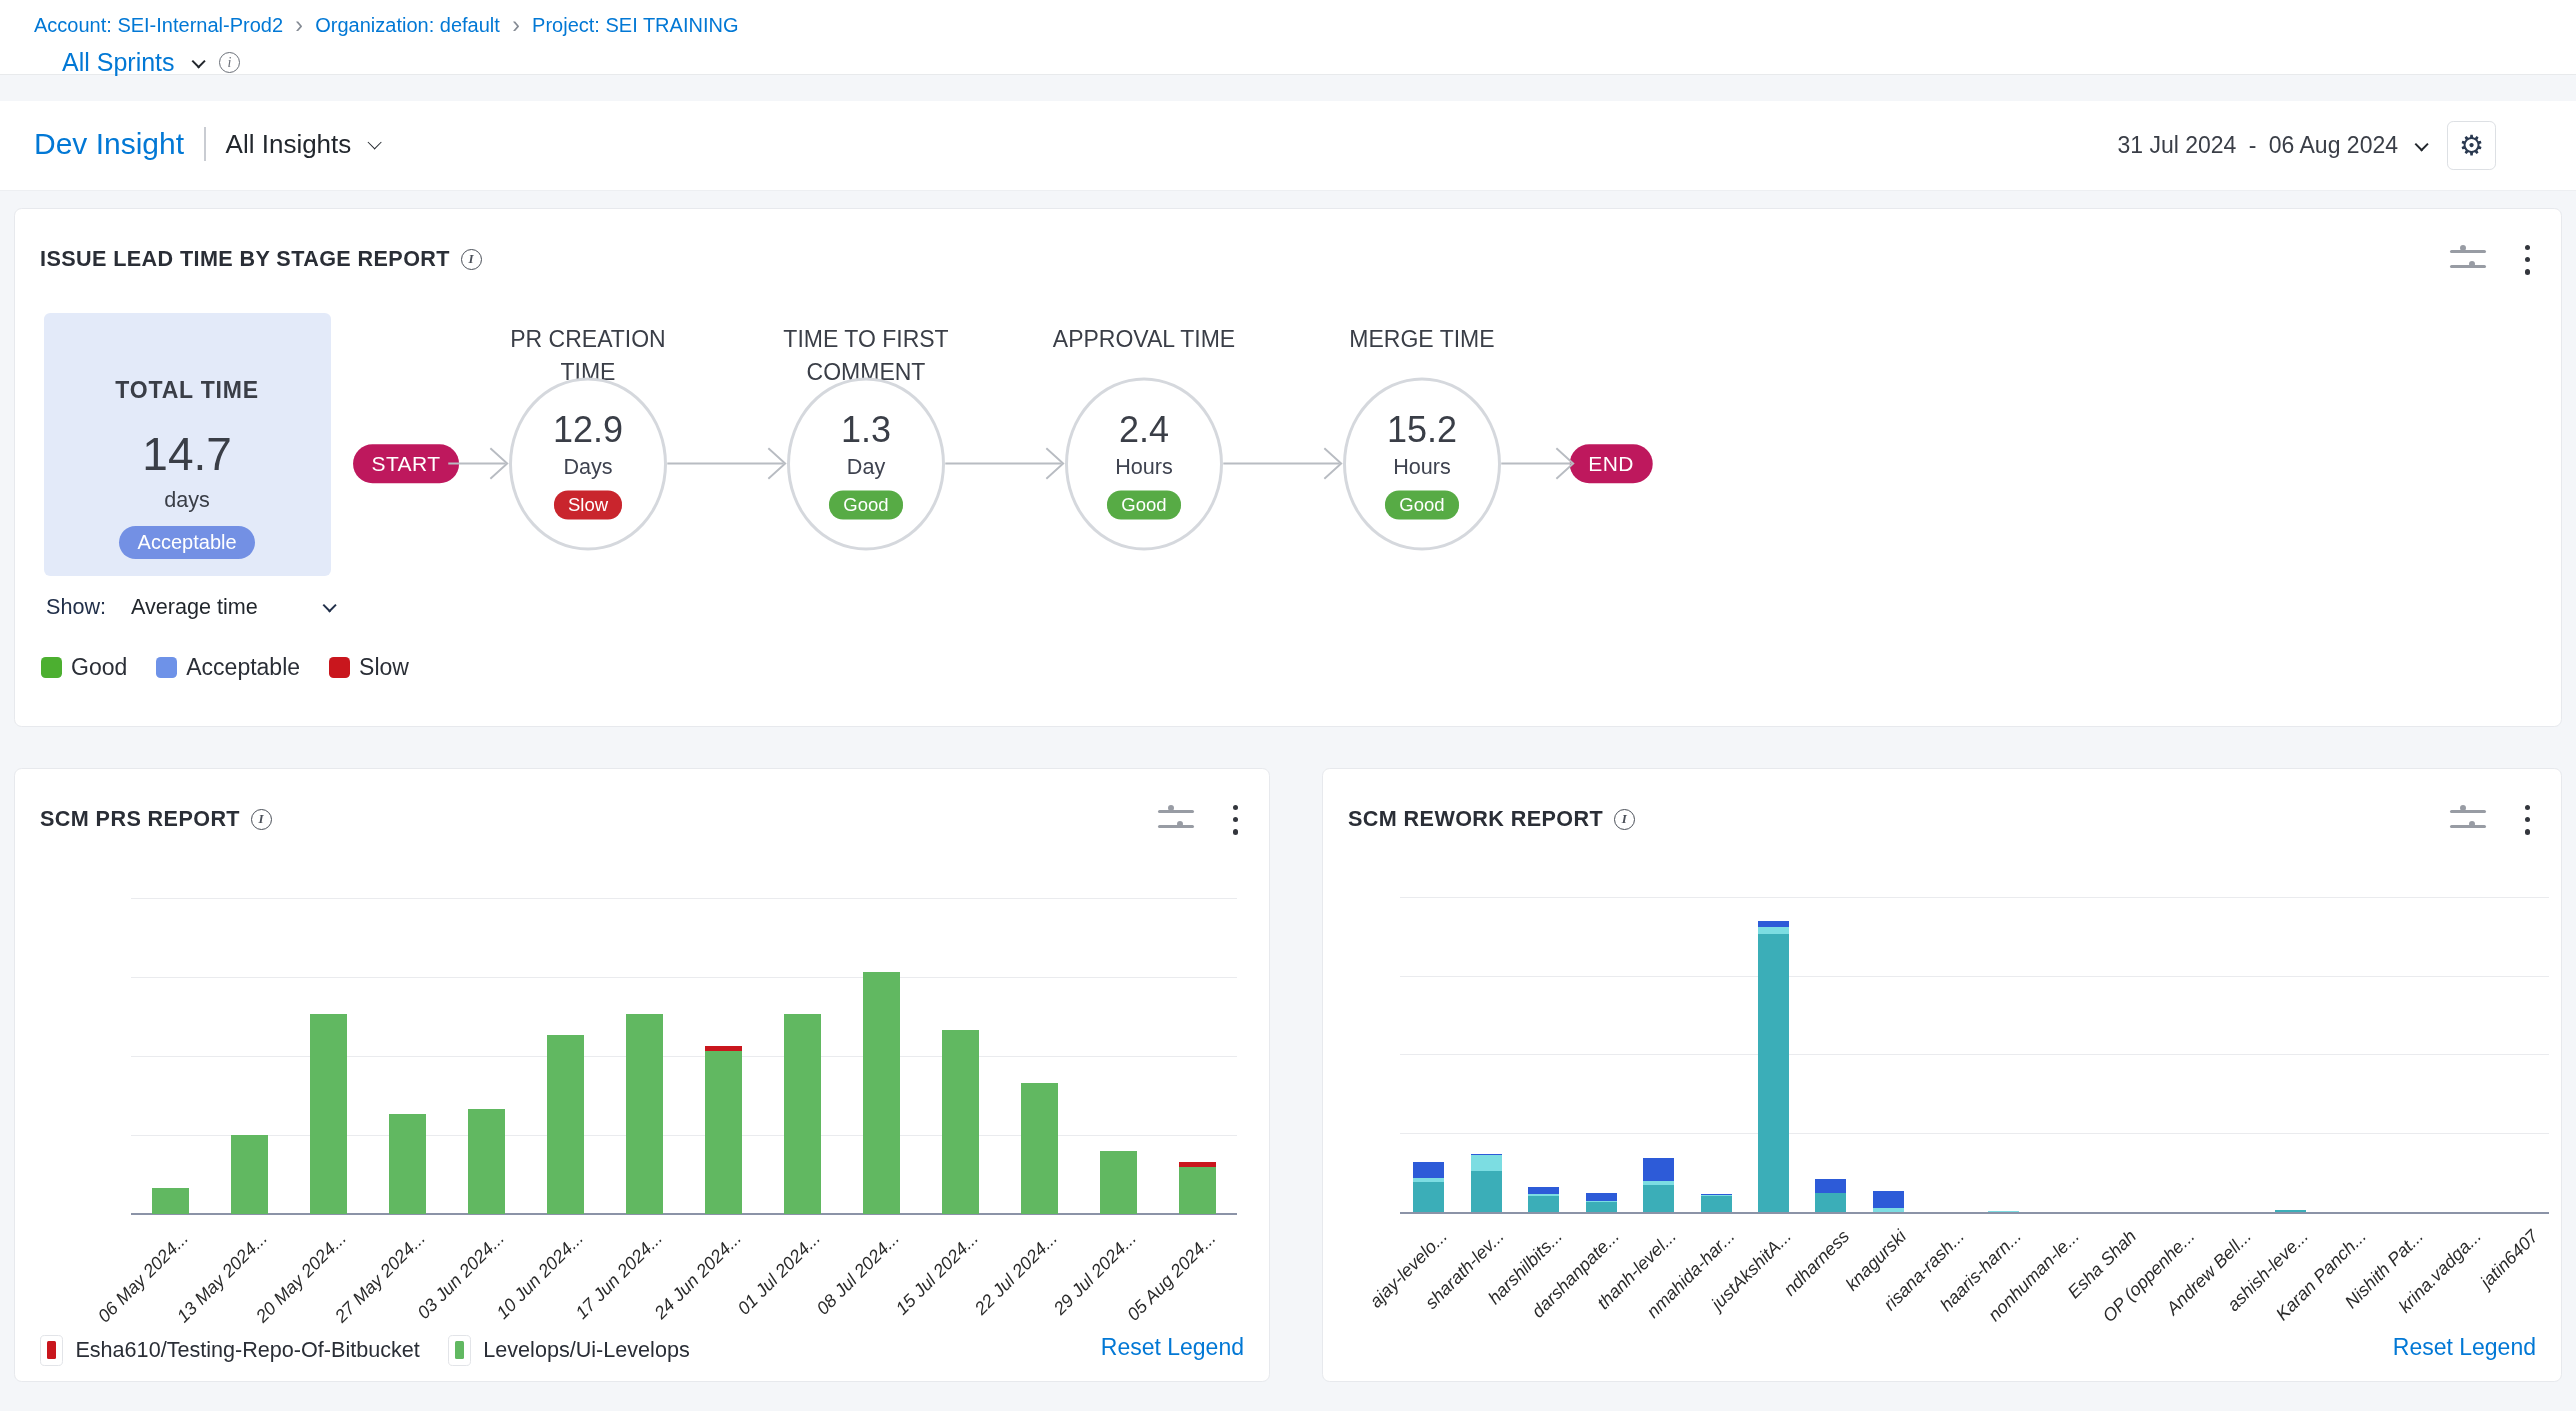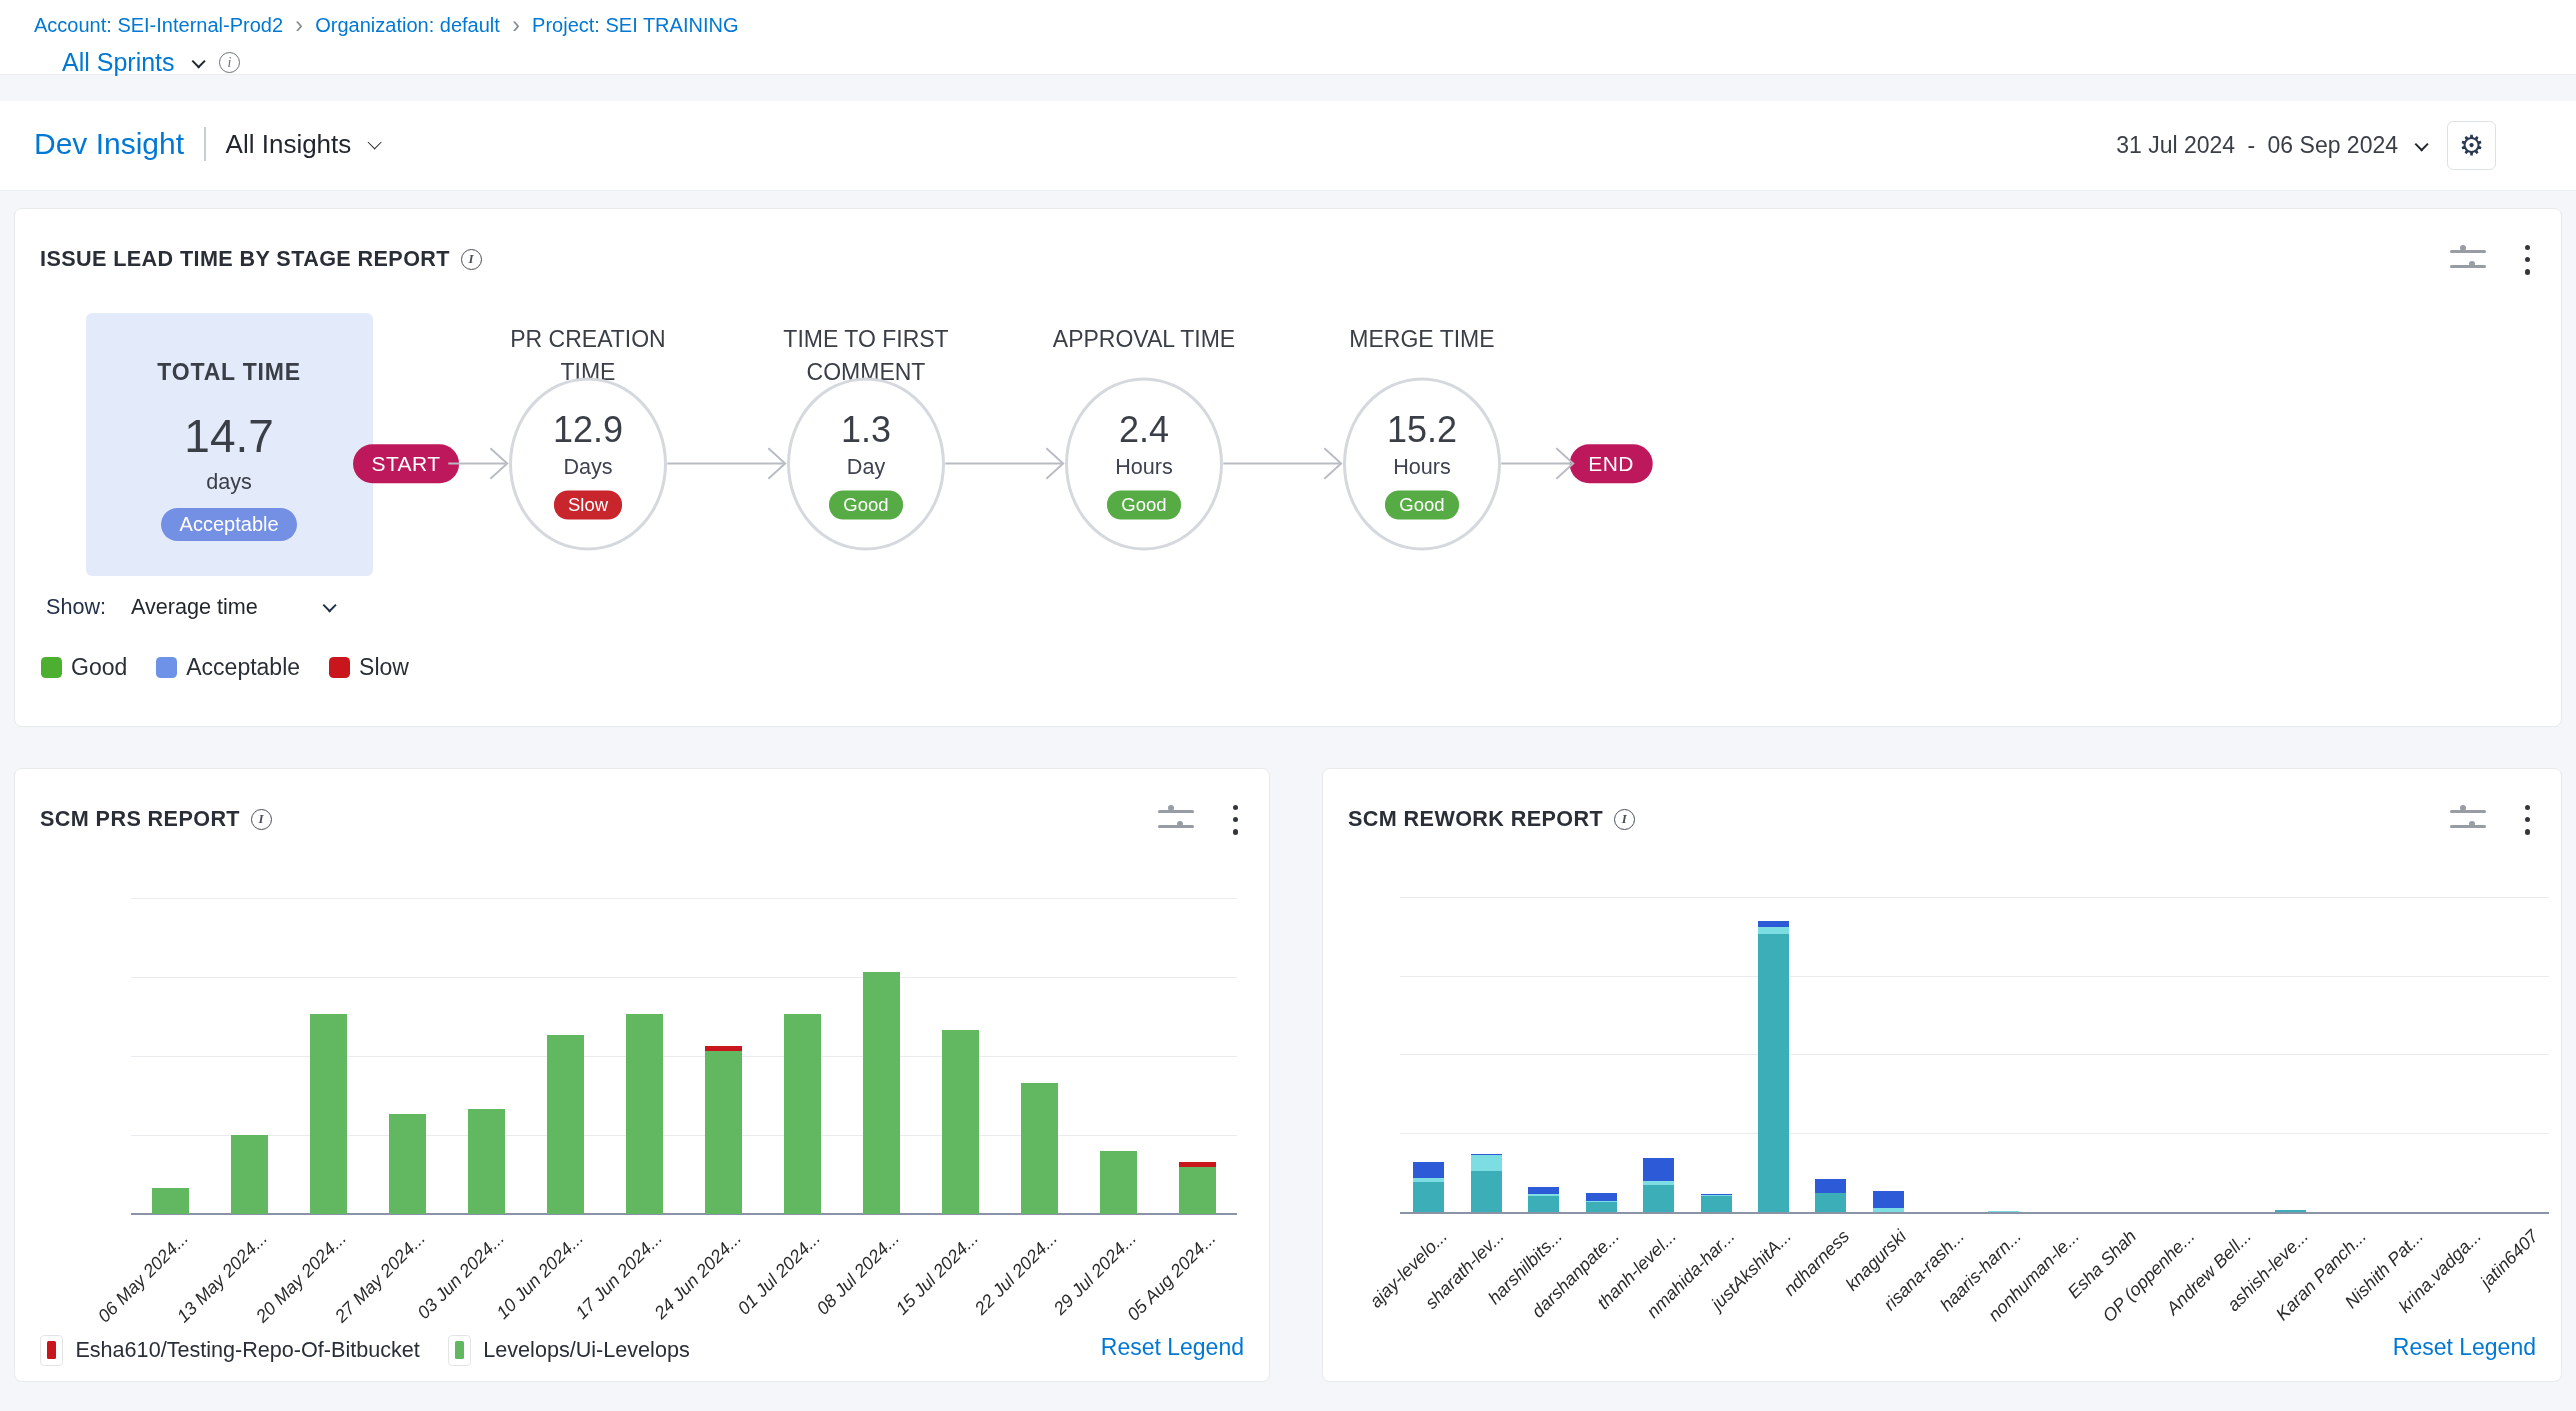--- a/index.html
+++ b/index.html
@@ -35,21 +35,21 @@
   
   .sliders-icon { width:36px; height:32px; position:relative; cursor:pointer; }
   .sliders-icon .bar { position:absolute; left:0; width:36px; height:3.1px; background:#989CA4; border-radius:1.5px; }
   .sliders-icon .bar.b1 { top:6.2px; } .sliders-icon .bar.b2 { top:21.6px; }
   .sliders-icon .knob { position:absolute; width:6.2px; height:6.2px; border:3.1px solid #989CA4; border-radius:50%; background:#fff; }
   .sliders-icon .k1 { left:9.3px; top:1.5px; } .sliders-icon .k2 { left:18.5px; top:17px; }
   
   .kebab-icon { display:flex; flex-direction:column; gap:7px; padding:1.5px 4.6px; cursor:pointer; }
   .kebab-icon i { width:5.4px; height:5.4px; border-radius:50%; background:#33363D; }
   
-  .total-card { position:absolute; left:28.6px; top:104px; width:287px; height:263px; background:#E3EAF9; border-radius:6.2px; display:flex; flex-direction:column; align-items:center; padding-top:46px;margin-left:42px; }
+  .total-card { position:absolute; left:28.6px; top:104px; width:287px; height:263px; background:#E3EAF9; border-radius:6.2px; display:flex; flex-direction:column; align-items:center; padding-top:64px; }
   .total-label { font-size:23px; font-weight:700; letter-spacing:0.8px; color:#3A3E47; }
   .total-value { font-size:46px; font-weight:500; color:#3A3E47; margin-top:23px; }
   .total-unit  { font-size:21.6px; color:#3A3E47; margin-top:6.2px; }
   .total-badge { margin-top:12.4px; background:#7390E4; color:#fff; font-size:20px; padding:5.4px 18.5px; border-radius:17px; }
   .show-row { position:absolute; left:31px; top:385px; width:287px; display:flex; align-items:center; font-size:21.6px; color:#22304A; }
   .show-value { margin-left:25px; color:#22272D; }
   .show-row .chev { margin-left:auto; border-color:#22304A; }
   .lead-legend { position:absolute; left:26px; top:445px; display:flex; align-items:center; gap:29px; font-size:23px; color:#2A2E36; }
   .lead-legend .sq { width:21px; height:21px; border-radius:4.6px; display:inline-block; margin-right:-14px; }
   .lead-legend .item { display:flex; align-items:center; gap:23px; }
@@ -98,21 +98,21 @@
 <div class="subbar">
   <div class="insight-row">
     <span class="insight-primary">Dev Insight</span>
     <span class="vdivider"></span>
     <span class="insight-secondary">All Insights</span>
     <span class="chev" style="border-width:1.9px;"></span>
   </div>
   <div class="daterange">
     <span>31 Jul 2024</span>
     <span>-</span>
-    <span>06 Sep 2024</span>
+    <span>06 Aug 2024</span>
     <span class="chev" style="margin-left:4.6px;"></span>
   </div>
   <div class="gear-btn">
     <span>⚙</span>
   </div>
 </div>
 
 <div class="panel" id="panel-lead">
   <div class="panel-title">
     <span>ISSUE LEAD TIME BY STAGE REPORT</span>

